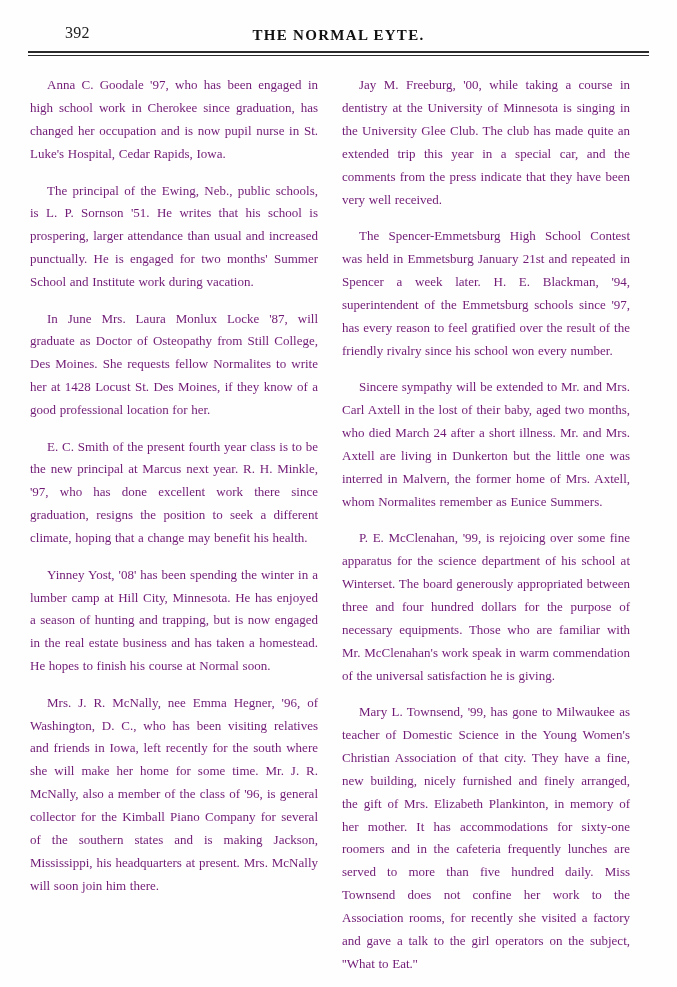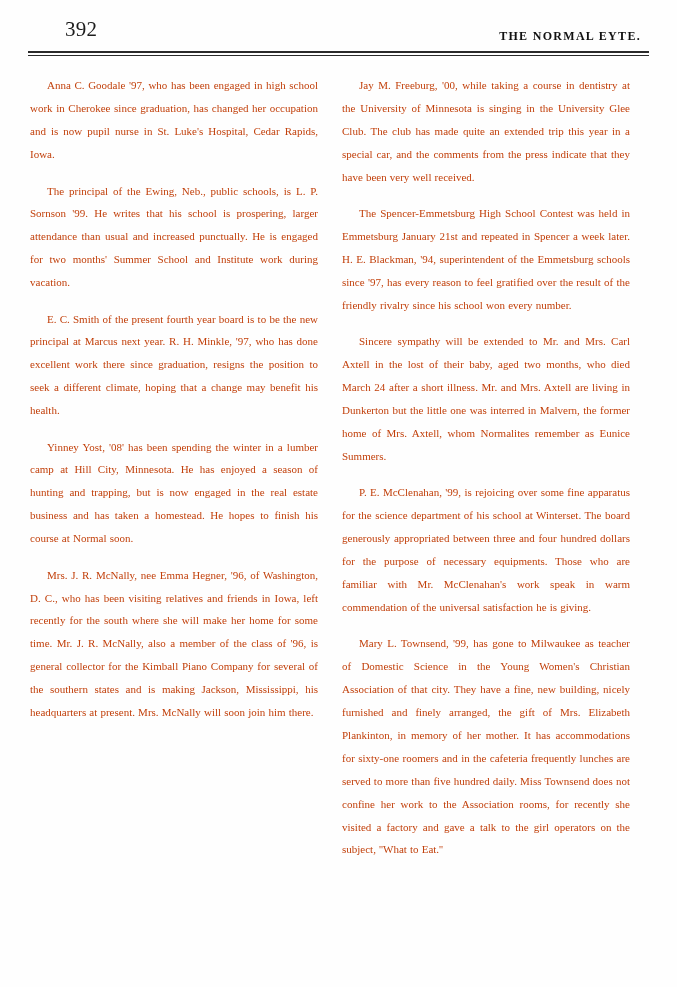--- a/index.html
+++ b/index.html
@@ -29,28 +29,28 @@
     position: relative;
     height: 46px;
     margin: 0 36px 0 36px;
     display: flex;
     align-items: flex-end;
   }
   .folio {
     position: absolute;
     left: 29px;
     bottom: 4px;
-    font-size: 21px;
+    font-size: 16px;
     letter-spacing: .2px;
     color: #1c1c1c;
   }
   .running-title {
     width: 100%;
-    text-align: right;
-    font-size: 12px;
+    text-align: center;
+    font-size: 15px;
     letter-spacing: 1.3px;
     font-weight: 700;
     color: #111;
     padding-bottom: 2px;
   }
   .rule-double {
     margin: 5px 28px 0 28px;
     border-top: 2.1px solid #2a2a2a;
     border-bottom: 1.1px solid #2a2a2a;
     height: 2.4px;
@@ -61,27 +61,27 @@
     display: flex;
     gap: 24px;
     margin: 18px 30px 0 30px;
   }
   .col {
     width: 288px;
     flex: 0 0 288px;
   }
   p.para {
     margin: 0 0 13.5px 0;
-    font-size: 11px;
+    font-size: 13px;
     line-height: 22.9px;
     text-align: justify;
     text-align-last: left;
     text-indent: 17px;
     word-spacing: .4px;
-    color: #c2410c;
+    color: #701a75;
     -webkit-hyphens: none;
     hyphens: none;
   }
   p.para:last-child {
     margin-bottom: 0;
   }
 </style>
 </head>
 <body>
 
@@ -90,22 +90,23 @@
   <div class="masthead">
     <span class="folio">392</span>
     <div class="running-title">THE NORMAL EYTE.</div>
   </div>
   <div class="rule-double"></div>
 
   <div class="columns">
 
     <div class="col">
       <p class="para">Anna C. Goodale '97, who has been engaged in high school work in Cherokee since graduation, has changed her occupation and is now pupil nurse in St. Luke's Hospital, Cedar Rapids, Iowa.</p>
-      <p class="para">The principal of the Ewing, Neb., public schools, is L. P. Sornson '99. He writes that his school is prospering, larger attendance than usual and increased punctually. He is engaged for two months' Summer School and Institute work during vacation.</p>
-      <p class="para">E. C. Smith of the present fourth year board is to be the new principal at Marcus next year. R. H. Minkle, '97, who has done excellent work there since graduation, resigns the position to seek a different climate, hoping that a change may benefit his health.</p>
+      <p class="para">The principal of the Ewing, Neb., public schools, is L. P. Sornson '51. He writes that his school is prospering, larger attendance than usual and increased punctually. He is engaged for two months' Summer School and Institute work during vacation.</p>
+      <p class="para">In June Mrs. Laura Monlux Locke '87, will graduate as Doctor of Osteopathy from Still College, Des Moines. She requests fellow Normalites to write her at 1428 Locust St. Des Moines, if they know of a good professional location for her.</p>
+      <p class="para">E. C. Smith of the present fourth year class is to be the new principal at Marcus next year. R. H. Minkle, '97, who has done excellent work there since graduation, resigns the position to seek a different climate, hoping that a change may benefit his health.</p>
       <p class="para">Yinney Yost, '08' has been spending the winter in a lumber camp at Hill City, Minnesota. He has enjoyed a season of hunting and trapping, but is now engaged in the real estate business and has taken a homestead. He hopes to finish his course at Normal soon.</p>
       <p class="para">Mrs. J. R. McNally, nee Emma Hegner, '96, of Washington, D. C., who has been visiting relatives and friends in Iowa, left recently for the south where she will make her home for some time. Mr. J. R. McNally, also a member of the class of '96, is general collector for the Kimball Piano Company for several of the southern states and is making Jackson, Mississippi, his headquarters at present. Mrs. McNally will soon join him there.</p>
     </div>
 
     <div class="col">
       <p class="para">Jay M. Freeburg, '00, while taking a course in dentistry at the University of Minnesota is singing in the University Glee Club. The club has made quite an extended trip this year in a special car, and the comments from the press indicate that they have been very well received.</p>
       <p class="para">The Spencer-Emmetsburg High School Contest was held in Emmetsburg January 21st and repeated in Spencer a week later. H. E. Blackman, '94, superintendent of the Emmetsburg schools since '97, has every reason to feel gratified over the result of the friendly rivalry since his school won every number.</p>
       <p class="para">Sincere sympathy will be extended to Mr. and Mrs. Carl Axtell in the lost of their baby, aged two months, who died March 24 after a short illness. Mr. and Mrs. Axtell are living in Dunkerton but the little one was interred in Malvern, the former home of Mrs. Axtell, whom Normalites remember as Eunice Summers.</p>
       <p class="para">P. E. McClenahan, '99, is rejoicing over some fine apparatus for the science department of his school at Winterset. The board generously appropriated between three and four hundred dollars for the purpose of necessary equipments. Those who are familiar with Mr. McClenahan's work speak in warm commendation of the universal satisfaction he is giving.</p>
       <p class="para">Mary L. Townsend, '99, has gone to Milwaukee as teacher of Domestic Science in the Young Women's Christian Association of that city. They have a fine, new building, nicely furnished and finely arranged, the gift of Mrs. Elizabeth Plankinton, in memory of her mother. It has accommodations for sixty-one roomers and in the cafeteria frequently lunches are served to more than five hundred daily. Miss Townsend does not confine her work to the Association rooms, for recently she visited a factory and gave a talk to the girl operators on the subject, ''What to Eat.''</p>

